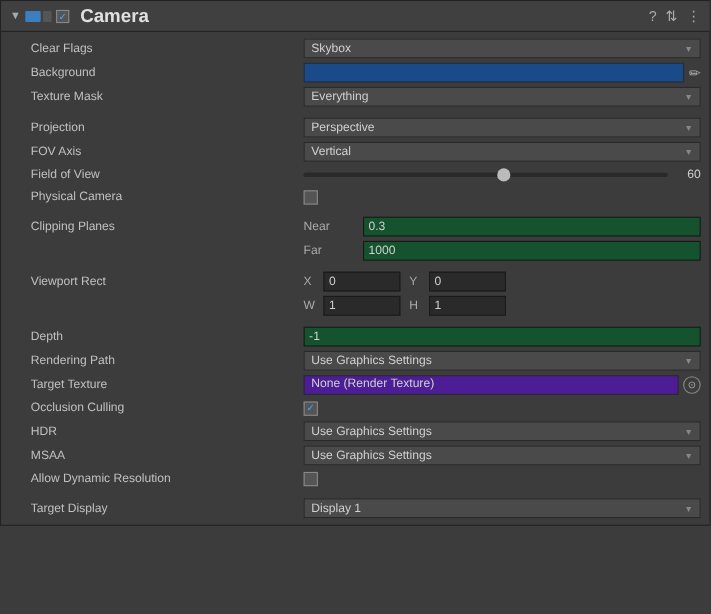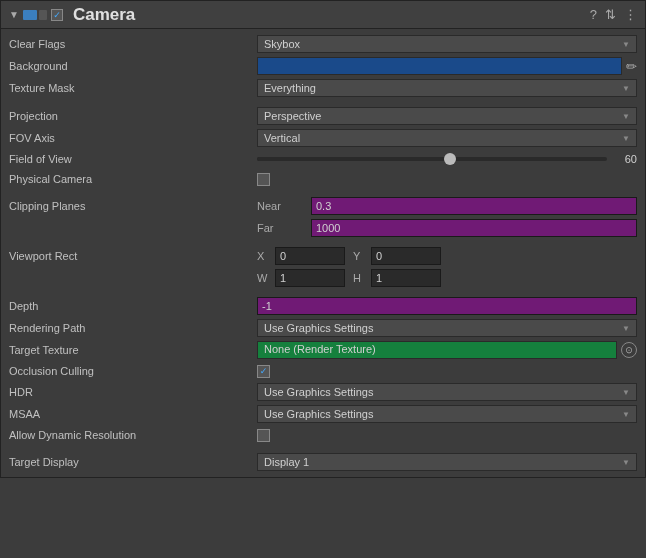--- a/index.html
+++ b/index.html
@@ -74,20 +74,21 @@
       font-size: 14px;
     }
     .content {
       padding: 4px 0;
     }
     .row {
       display: flex;
       align-items: center;
       min-height: 20px;
       padding: 2px 8px;
+      margin-left: 19px;
     }
     .label {
       width: 248px;
       min-width: 248px;
       color: #c0c0c0;
       font-size: 11px;
       padding-right: 8px;
     }
     .value {
       flex: 1;
@@ -169,21 +170,21 @@
       align-items: center;
       justify-content: center;
       cursor: pointer;
     }
     .checkbox-small.checked::after {
       content: '✓';
       font-size: 9px;
       color: #4af;
     }
     .input-field {
-      background: #701a75;
+      background: #14532d;
       border: 1px solid #1a1a1a;
       color: #d0d0d0;
       font-size: 11px;
       padding: 1px 4px;
       height: 18px;
     }
     .input-field.wide {
       width: 100%;
     }
     .clipping-row {
@@ -221,21 +222,21 @@
       height: 6px;
     }
     .target-texture-row {
       display: flex;
       align-items: center;
       width: 100%;
       gap: 4px;
     }
     .target-texture-field {
       flex: 1;
-      background: #15803d;
+      background: #4c1d95;
       border: 1px solid #2a2a2a;
       color: #d0d0d0;
       font-size: 11px;
       padding: 1px 6px;
       height: 18px;
     }
     .target-dot {
       width: 16px;
       height: 16px;
       border: 1px solid #888;

